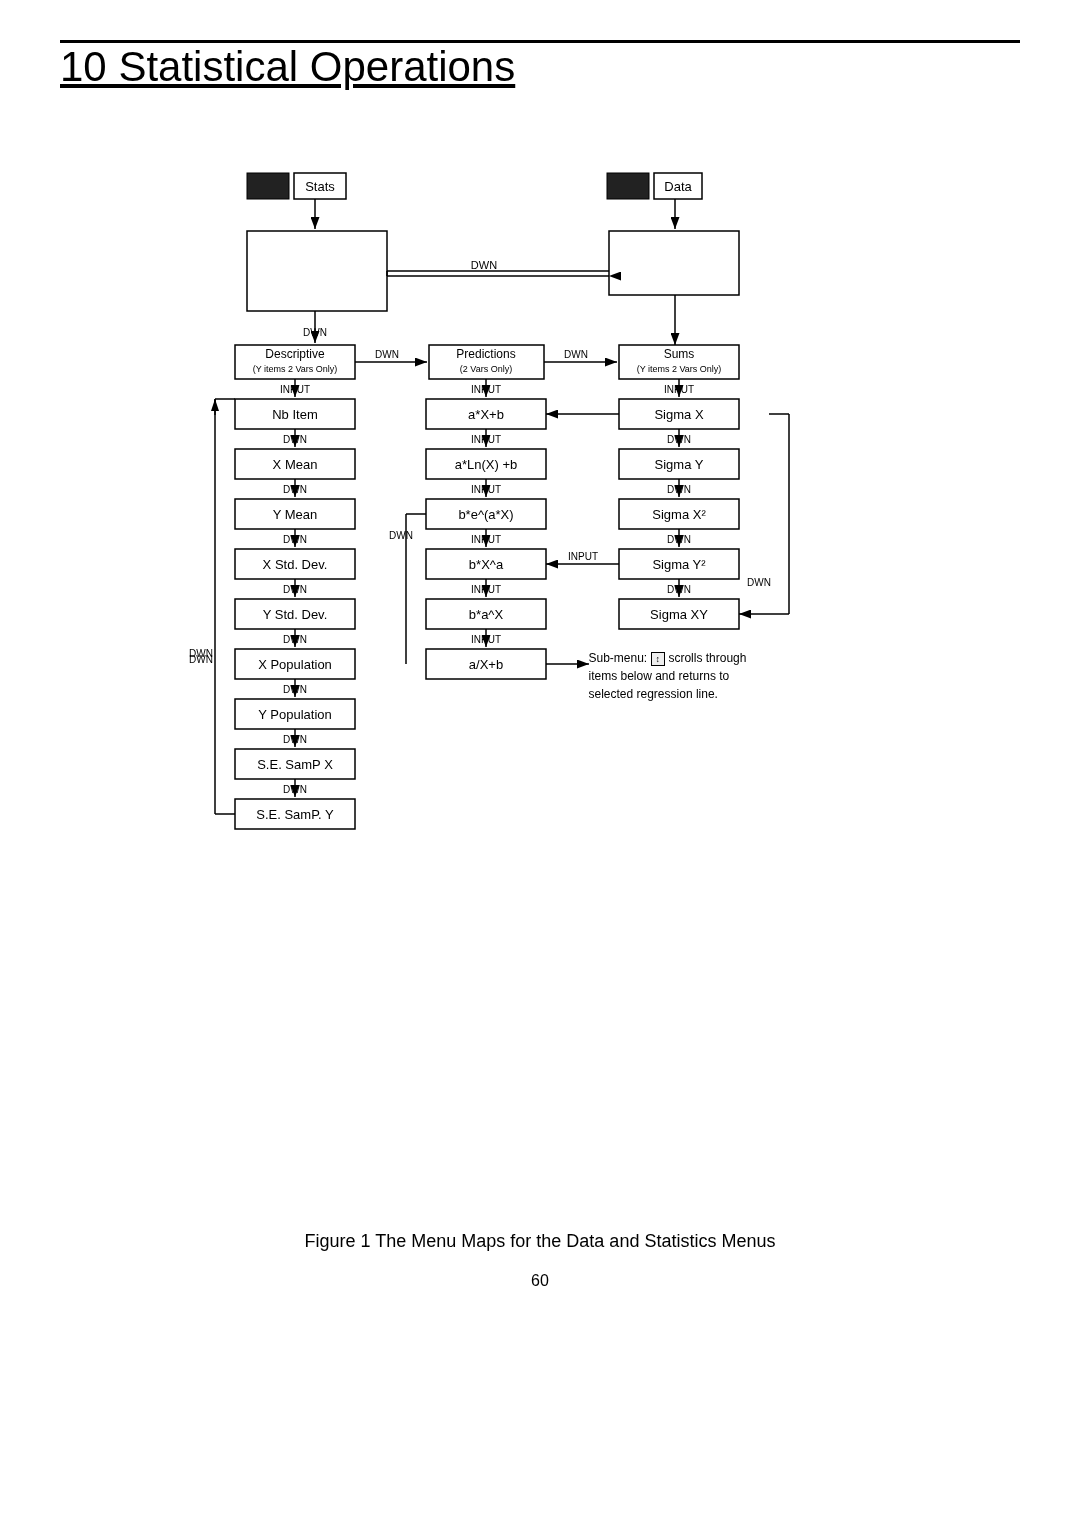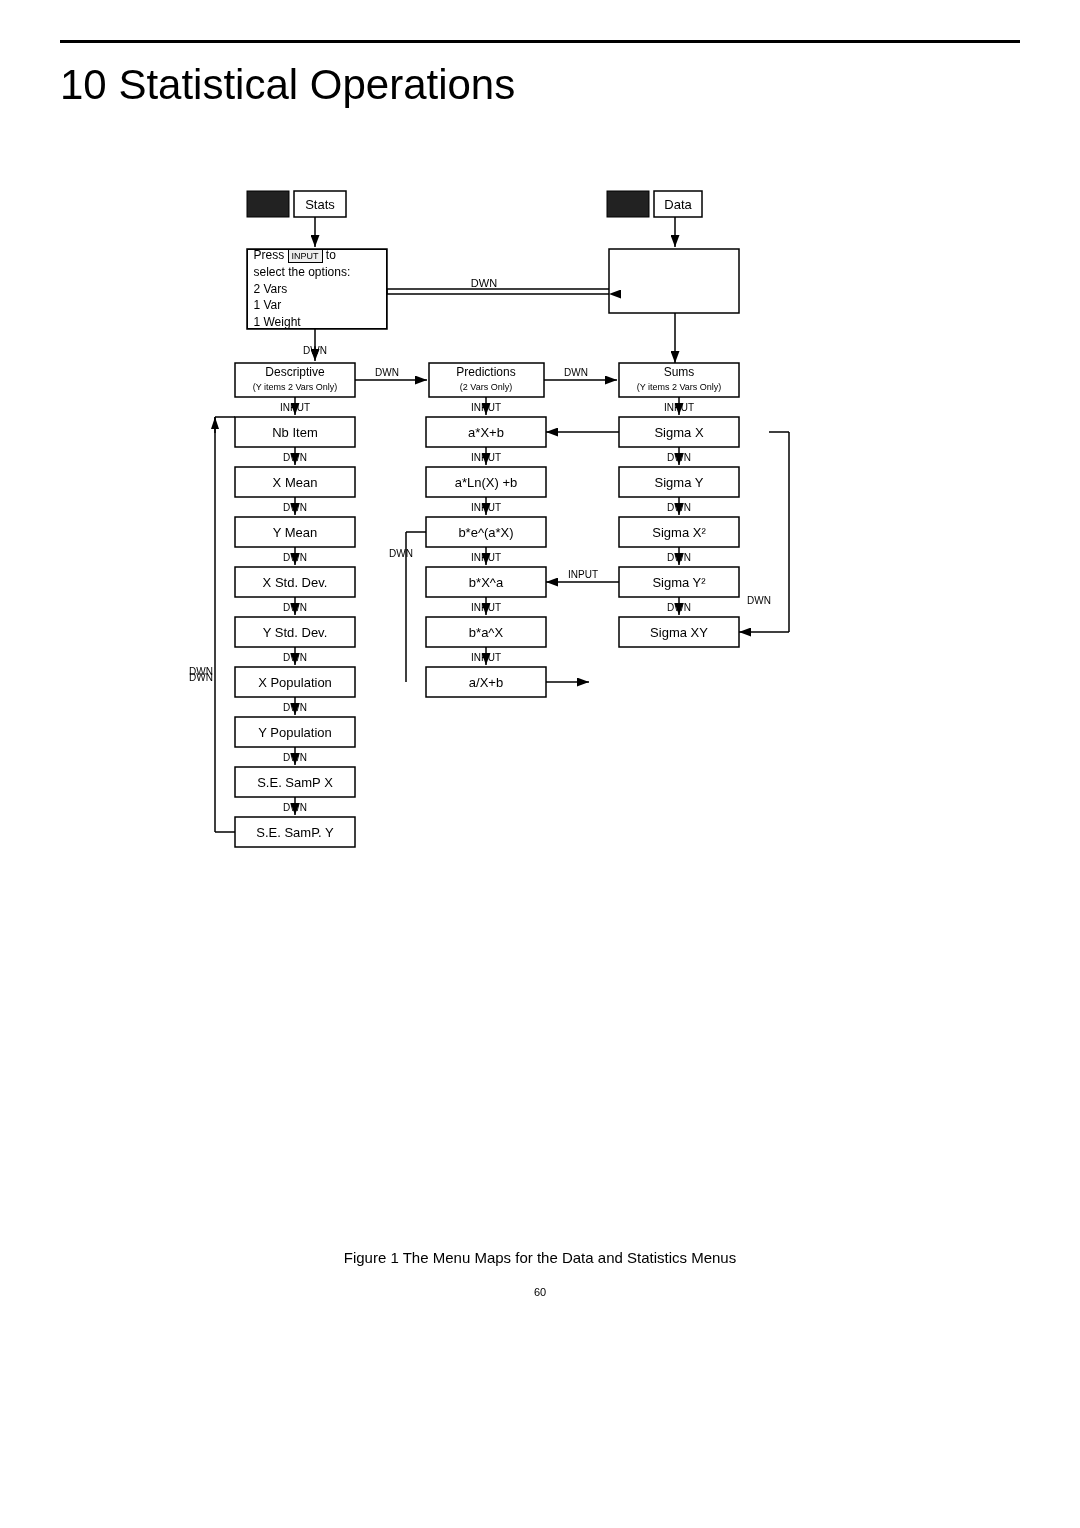--- a/index.html
+++ b/index.html
@@ -11,46 +11,47 @@
       position: relative;
       overflow-x: hidden;
     }
     .top-rule {
       border-top: 3px solid #000;
       margin: 40px 60px 0 60px;
     }
     .chapter-title {
       font-size: 42px;
       font-weight: normal;
-      margin: 18px 60px 30px 60px;
+      margin: 0 60px 30px 60px;
       font-family: Arial, sans-serif;
+      text-decoration: underline;
     }
     .diagram-container {
       margin: 0 auto;
       width: 860px;
       position: relative;
       height: 1100px;
     }
     
     .diagram-svg {
       position: absolute;
       top: 0; left: 0;
       width: 860px;
       height: 1100px;
       pointer-events: none;
     }
     .caption {
       text-align: center;
-      font-size: 15px;
+      font-size: 18px;
       font-family: Arial, sans-serif;
       margin-top: 10px;
     }
     .page-number {
       text-align: center;
-      font-size: 11px;
+      font-size: 16px;
       font-family: Arial, sans-serif;
       margin-top: 20px;
     }
     text { font-family: Arial, sans-serif; }
   </style>
 </head>
 <body>
 
 <div class="top-rule"></div>
 <h1 class="chapter-title">10  Statistical Operations</h1>
@@ -257,29 +258,23 @@
 
   <line x1="417" y1="543" x2="460" y2="543" stroke="#000" stroke-width="1.5" marker-end="url(#arrowhead)"></line>
 
   <line x1="546" y1="174" x2="546" y2="224" stroke="#000" stroke-width="1.5" marker-end="url(#arrowhead)"></line>
 
   <line x1="258" y1="150" x2="480" y2="150" stroke="#000" stroke-width="1.5"></line>
   <line x1="258" y1="150" x2="258" y2="155" stroke="#000" stroke-width="1.5"></line>
 
 </svg>
 
-<div style="position:absolute; left:118px; top:110px; width:140px; height:80px; border:1.5px solid #000; display:flex; flex-direction:column; justify-content:center; align-items:flex-start; padding:4px 6px; font-size:12px; font-family:Arial,sans-serif; line-height:1.4;">
-  <div>Press <span style="border:1px solid #000; font-size:9px; padding:1px 3px; background:#eee;">INPUT</span> to</div>
-  <div>select the options:</div>
-  <div>2 Vars</div>
-  <div>1 Var</div>
-  <div>1 Weight</div>
-</div>
 
 
 <div style="position:absolute; left:460px; top:528px; width:320px; font-size:12px; font-family:Arial,sans-serif; line-height:1.5;">
+  <div>Sub-menu: <span style="border:1px solid #000; font-size:9px; padding:1px 4px; background:#eee;">↕</span> scrolls through<br>items below and returns to<br>selected regression line.</div>
 </div>
 
 </div>
 </div>
 
 <p class="caption">Figure 1 The Menu Maps for the Data and Statistics Menus</p>
 <p class="page-number">60</p>
 
 </body></html>

